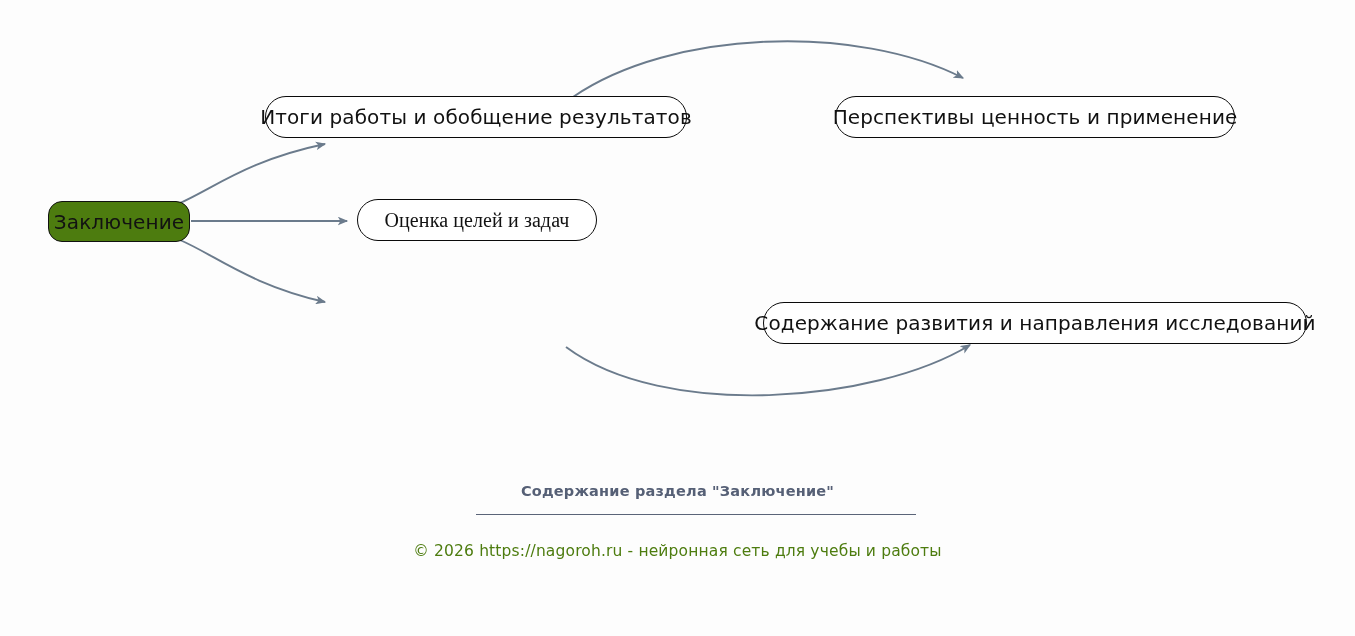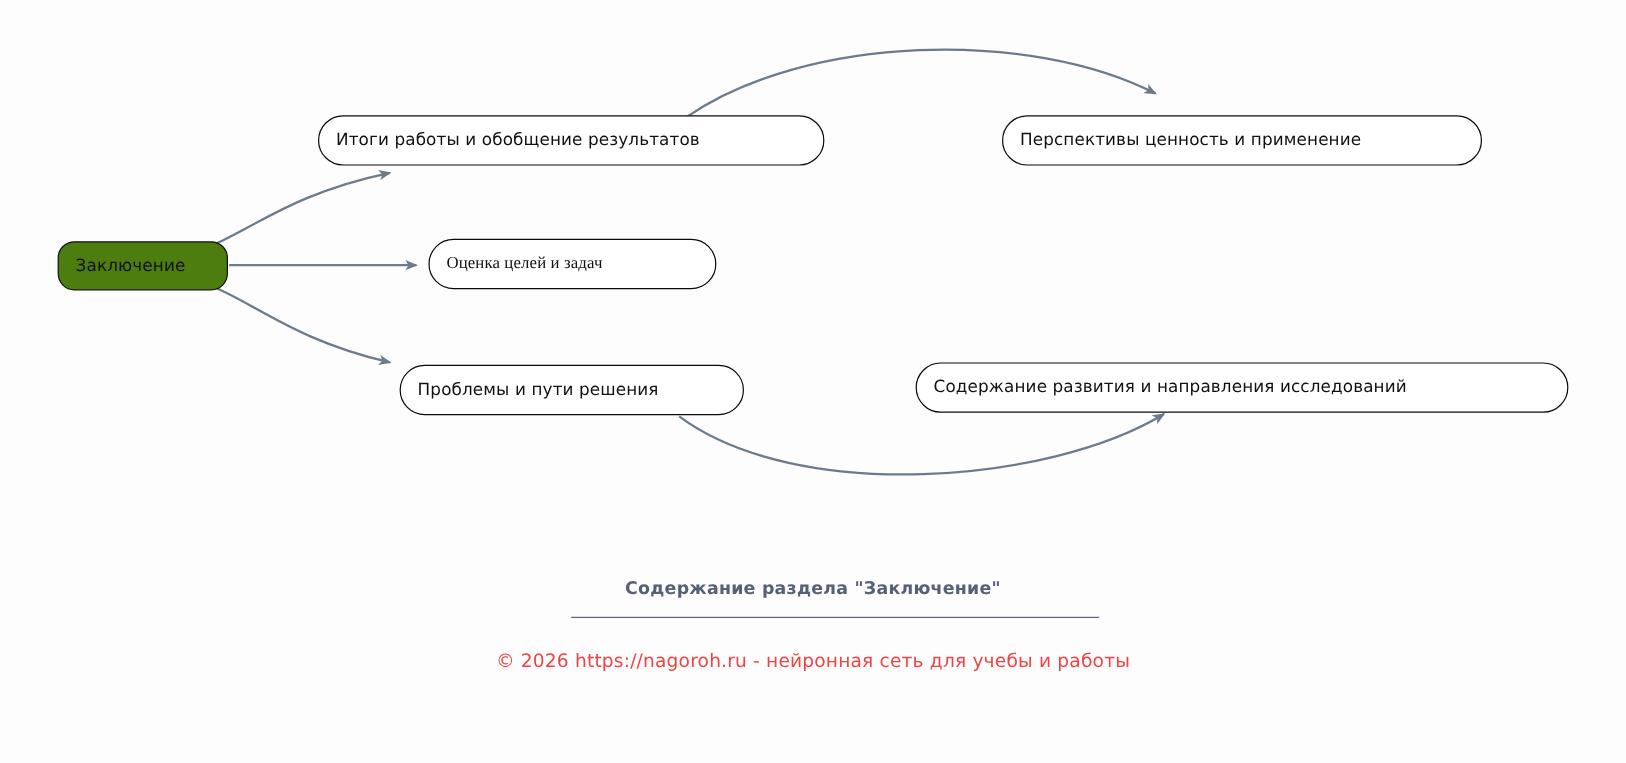--- a/index.html
+++ b/index.html
@@ -26,25 +26,26 @@
     top: 0;
     width: 1355px;
     height: 636px;
     pointer-events: none;
   }
   .node {
     position: absolute;
     box-sizing: border-box;
     display: flex;
     align-items: center;
+    justify-content: center;
     border: 1.6px solid #0a0a0a;
     border-radius: 22px;
     background: #ffffff;
     color: #111111;
-    font-size: 14px;
+    font-size: 20px;
     line-height: 1;
     letter-spacing: 0.1px;
     white-space: nowrap;
     padding: 0 14px;
   }
   .node.root {
     background: #4d7c0f;
     border-color: #111111;
     border-radius: 14px;
     color: #121212;
@@ -62,21 +63,21 @@
   .caption-rule {
     position: absolute;
     height: 0;
     border-top: 1.5px solid #5b6478;
   }
   .footer {
     position: absolute;
     left: 0;
     width: 1355px;
     text-align: center;
-    color: #ef4444;
+    color: #4d7c0f;
     font-size: 15.5px;
     letter-spacing: 0.15px;
   }
 </style>
 </head>
 <body>
 
 <div id="diagram-root">
 
   <svg id="edge-layer" viewBox="0 0 1355 636" width="1355" height="636" xmlns="http://www.w3.org/2000/svg">
@@ -106,23 +107,20 @@
   </div>
 
   <div class="node" style="left:835px; top:96px; width:400px; height:42px;">
     <span>Перспективы ценность и применение</span>
   </div>
 
   <div class="node" style="left:357px; top:199px; width:240px; height:42px;font-family:Liberation Serif, serif;">
     <span>Оценка целей и задач</span>
   </div>
 
-  <div class="node" style="left:333px; top:304px; width:287px; height:42px;">
-    <span>Проблемы и пути решения</span>
-  </div>
 
   <div class="node" style="left:763px; top:302px; width:544px; height:42px;">
     <span>Содержание развития и направления исследований</span>
   </div>
 
   <div class="caption" style="top:483px;">
     <span>Содержание раздела "Заключение"</span>
   </div>
 
   <div class="caption-rule" style="left:476px; top:514px; width:440px;"></div>

